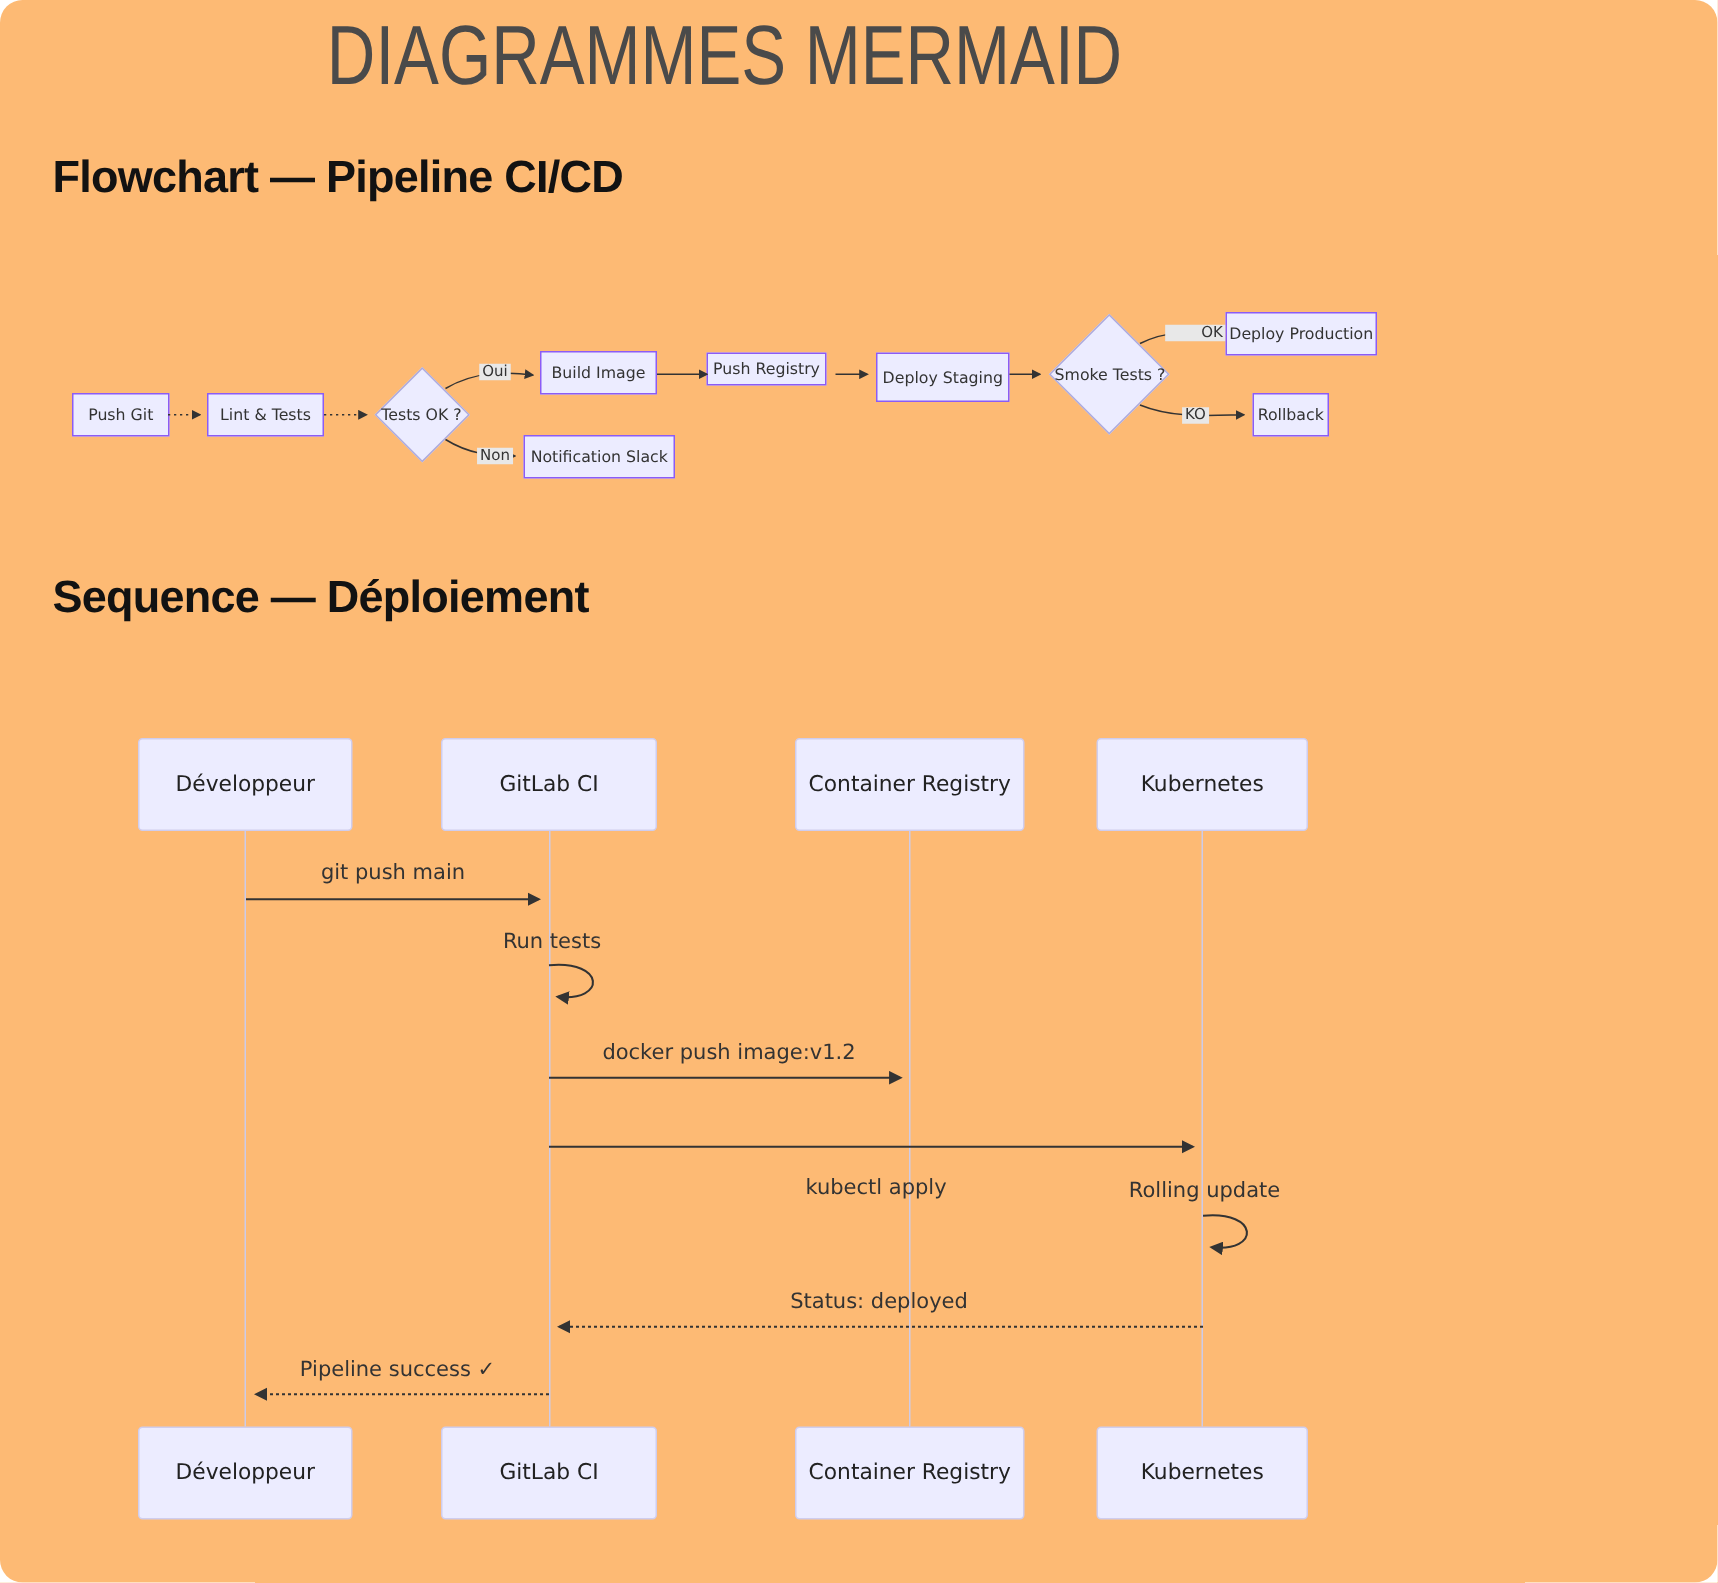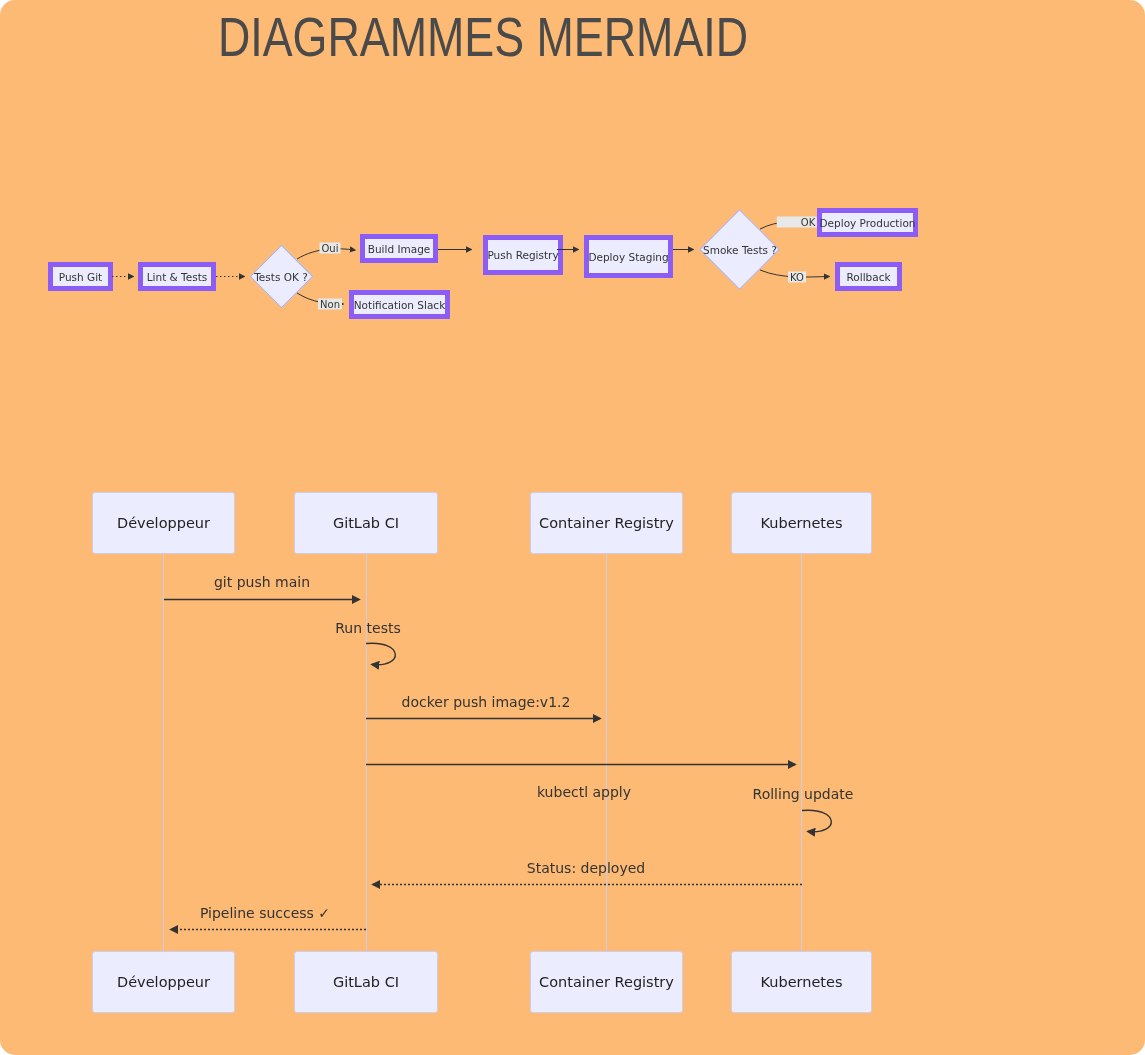--- a/index.html
+++ b/index.html
@@ -7,21 +7,21 @@
         font-family:"DejaVu Sans",sans-serif;overflow:hidden;border-radius:15px;}
 
   .main-title{position:absolute;left:0;top:4px;width:966px;margin:0;text-align:center;
         font-family:"Liberation Sans",sans-serif;font-weight:300;font-size:56px;color:#4a4a4a;
         transform:scaleX(0.80);transform-origin:50% 50%;white-space:nowrap;}
 
   .section-heading{position:absolute;margin:0;font-family:"Liberation Sans",sans-serif;
         font-weight:700;font-size:30px;color:#121212;letter-spacing:-0.5px;white-space:nowrap;}
 
   
-  .fc-node{position:absolute;background:#ECECFF;border:5px solid #8b5cf6;color:#333;
+  .fc-node{position:absolute;background:#ECECFF;border:1px solid #8b5cf6;color:#333;
         font-size:10.5px;display:flex;align-items:center;justify-content:center;
         text-align:center;box-sizing:border-box;white-space:nowrap;}
   .fc-diamond{position:absolute;background:#ECECFF;border:1px solid #AEABDD;
         transform:rotate(45deg);box-sizing:border-box;}
   .fc-diamond-label{position:absolute;color:#333;font-size:10.5px;white-space:nowrap;
         transform:translate(-50%,-50%);}
   .edge-label{position:absolute;background:#E8E8E8;color:#333;font-size:10px;
         padding:0 2px;transform:translate(-50%,-50%);white-space:nowrap;}
 
   
@@ -34,37 +34,38 @@
 
   .connectors{position:absolute;left:0;top:0;pointer-events:none;}
 </style>
 </head>
 <body>
 
 <div class="page">
 
   <h1 class="main-title">DIAGRAMMES MERMAID</h1>
 
+  <h2 class="section-heading" style="left:35px;top:102px;">Flowchart — Pipeline CI/CD</h2>
 
   <div>
     <div class="fc-node" style="left:48px;top:262px;width:65px;height:29px;">Push Git</div>
     <div class="fc-node" style="left:138px;top:262px;width:78px;height:29px;">Lint &amp; Tests</div>
 
     <div class="fc-diamond" style="left:259px;top:254px;width:45px;height:45px;"></div>
     <div class="fc-diamond-label" style="left:281px;top:277px;">Tests OK ?</div>
 
     <div class="fc-node" style="left:360px;top:234px;width:78px;height:29px;">Build Image</div>
-    <div class="fc-node" style="left:483px;top:235px;width:80px;height:40px;">Push Registry</div>
-    <div class="fc-node" style="left:584px;top:235px;width:89px;height:43px;">Deploy Staging</div>
+    <div class="fc-node" style="left:471px;top:235px;width:80px;height:22px;">Push Registry</div>
+    <div class="fc-node" style="left:584px;top:235px;width:89px;height:33px;">Deploy Staging</div>
 
     <div class="fc-diamond" style="left:711px;top:221px;width:57px;height:57px;"></div>
     <div class="fc-diamond-label" style="left:740px;top:250px;">Smoke Tests ?</div>
 
     <div class="fc-node" style="left:817px;top:208px;width:101px;height:29px;">Deploy Production</div>
-    <div class="fc-node" style="left:835px;top:262px;width:67px;height:29px;">Rollback</div>
+    <div class="fc-node" style="left:835px;top:262px;width:51px;height:29px;">Rollback</div>
     <div class="fc-node" style="left:349px;top:290px;width:101px;height:29px;">Notification Slack</div>
   </div>
 
   <div>
     <div class="lifeline" style="left:163px;top:554px;height:397px;"></div>
     <div class="lifeline" style="left:366px;top:554px;height:397px;"></div>
     <div class="lifeline" style="left:606px;top:554px;height:397px;"></div>
     <div class="lifeline" style="left:801px;top:554px;height:397px;"></div>
 
     <div class="seq-actor" style="left:92px;top:492px;width:143px;height:62px;">Développeur</div>
@@ -102,20 +103,21 @@
     <path d="M802,810.5 C840,807 840,835 808,831.5" stroke="#333" stroke-width="1.4" fill="none" marker-end="url(#ah)"></path>
     <path d="M802,884.5 H373" stroke="#333" stroke-width="1.4" fill="none" stroke-dasharray="2,2" marker-end="url(#ah)"></path>
     <path d="M366,929.5 H171" stroke="#333" stroke-width="1.4" fill="none" stroke-dasharray="2,2" marker-end="url(#ah)"></path>
   </svg>
 
   <div class="edge-label" style="left:330px;top:248px;">Oui</div>
   <div class="edge-label" style="left:330px;top:304px;">Non</div>
   <div class="edge-label" style="left:797px;top:222px;padding-left:24px;">OK</div>
   <div class="edge-label" style="left:797px;top:277px;">KO</div>
 
+  <h2 class="section-heading" style="left:35px;top:382px;">Sequence — Déploiement</h2>
 
   <div class="seq-msg" style="left:262px;top:574px;">git push main</div>
   <div class="seq-msg" style="left:368px;top:620px;">Run tests</div>
   <div class="seq-msg" style="left:486px;top:694px;">docker push image:v1.2</div>
   <div class="seq-msg" style="left:584px;top:740px;margin-top:44px;">kubectl apply</div>
   <div class="seq-msg" style="left:803px;top:786px;">Rolling update</div>
   <div class="seq-msg" style="left:586px;top:860px;">Status: deployed</div>
   <div class="seq-msg" style="left:265px;top:905px;">Pipeline success ✓</div>
 
 </div>

